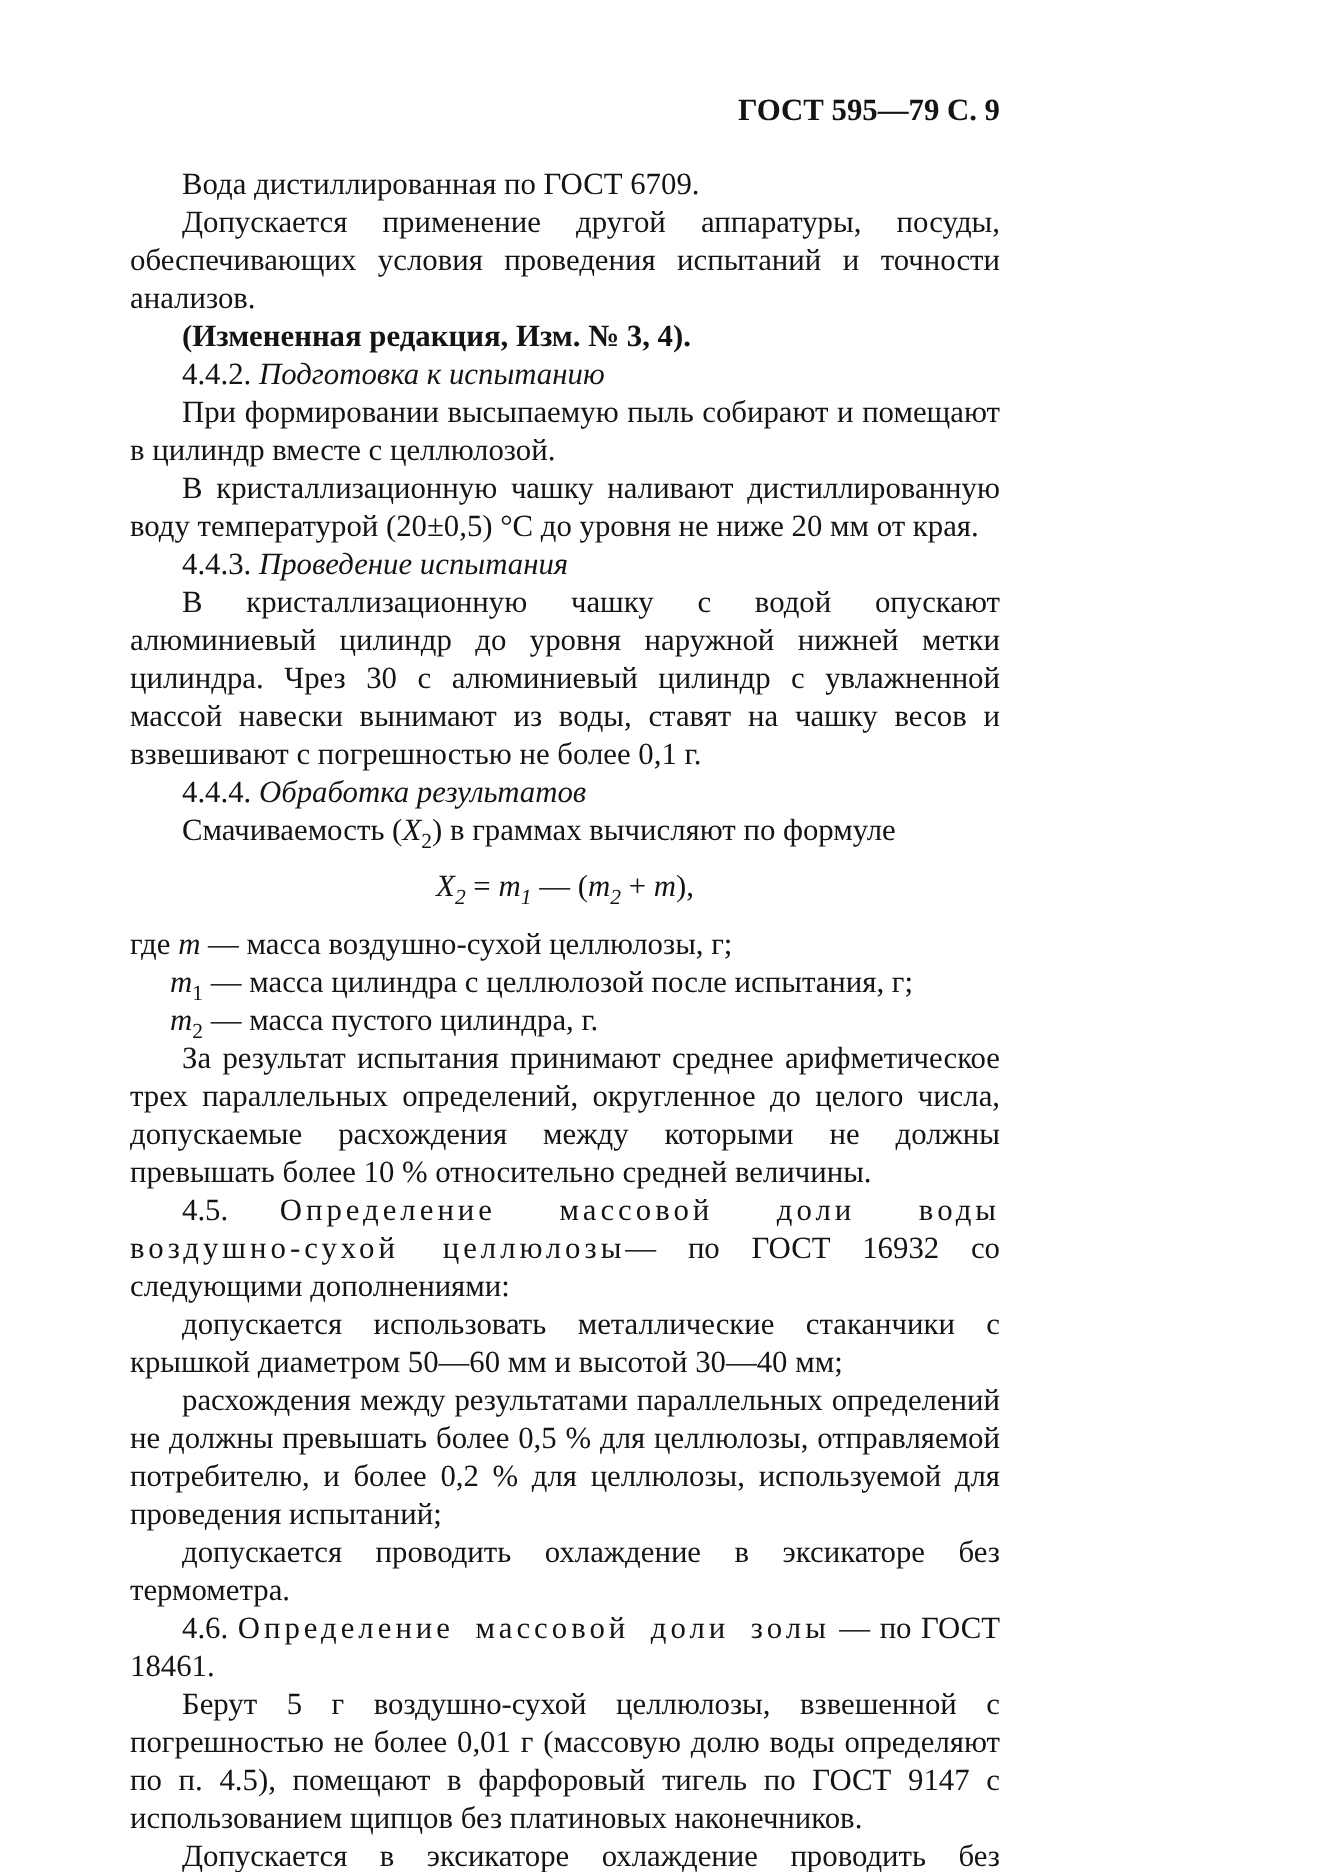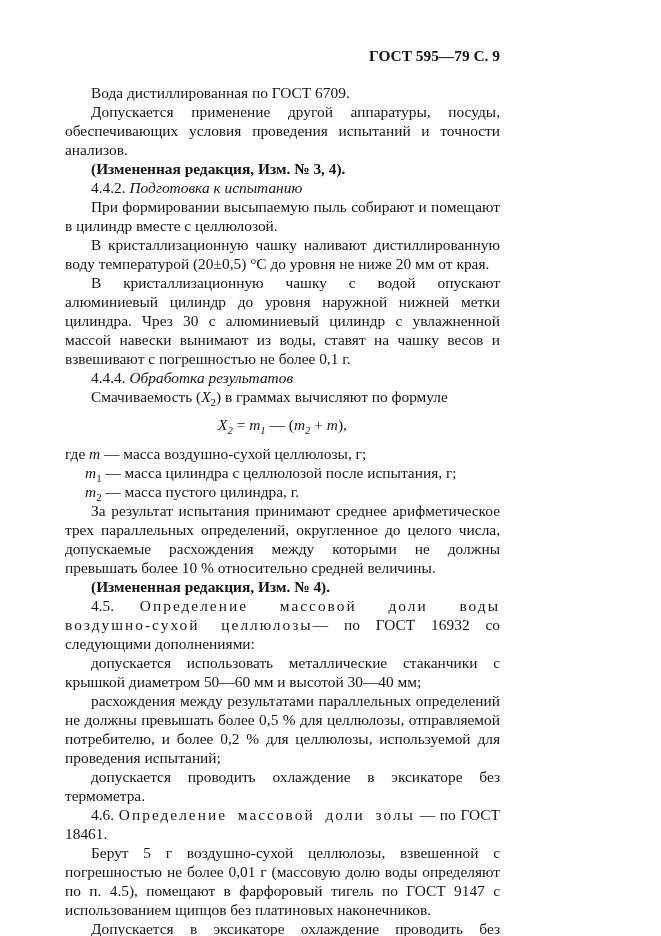--- a/index.html
+++ b/index.html
@@ -55,38 +55,38 @@
 
     <p class="ind b">(Измененная редакция, Изм. № 3, 4).</p>
 
     <p class="ind"><span>4.4.2. </span><i>Подготовка к испытанию</i></p>
 
 
     <p class="ind">При формировании высыпаемую пыль собирают и помещают в цилиндр вместе с целлюлозой.</p>
 
     <p class="ind">В кристаллизационную чашку наливают дистиллированную воду температурой (20±0,5) °С до уровня не ниже 20 мм от края.</p>
 
+    <p class="ind"><span>4.4.3. </span><i>Проведение испытания</i></p>
 
     <p class="ind">В кристаллизационную чашку с водой опускают алюминиевый цилиндр до уровня наружной нижней метки цилиндра. Чрез 30 с алюминиевый цилиндр с увлажненной массой навески вынимают из воды, ставят на чашку весов и взвешивают с погрешностью не более 0,1 г.</p>
 
     <p class="ind"><span>4.4.4. </span><i>Обработка результатов</i></p>
 
     <p class="ind"><span>Смачиваемость (</span><i>X</i><sub>2</sub><span>) в граммах вычисляют по формуле</span></p>
 
     <p class="formula"><i>X</i><sub>2</sub><span> = </span><i>m</i><sub>1</sub><span> — (</span><i>m</i><sub>2</sub><span> + </span><i>m</i><span>),</span></p>
 
     <p><span>где </span><i>m</i><span> — масса воздушно-сухой целлюлозы, г;</span></p>
 
     <p class="mdef"><i>m</i><sub>1</sub><span> — масса цилиндра с целлюлозой после испытания, г;</span></p>
 
     <p class="mdef"><i>m</i><sub>2</sub><span> — масса пустого цилиндра, г.</span></p>
 
     <p class="ind">За результат испытания принимают среднее арифметическое трех параллельных определений, округленное до целого числа, допускаемые расхождения между которыми не должны превышать более 10 % относительно средней величины.</p>
 
-    <p class="ind b">(Измененная редакция, Изм. № 4).</p>
 
     <p class="ind"><span>4.5. </span><span class="sp">Определение массовой доли воды воздушно-сухой целлюлозы</span><span>— по ГОСТ 16932 со следующими дополнениями:</span></p>
 
     <p class="ind">допускается использовать металлические стаканчики с крышкой диаметром 50—60 мм и высотой 30—40 мм;</p>
 
 
     <p class="ind">расхождения между результатами параллельных определений не должны превышать более 0,5 % для целлюлозы, отправляемой потребителю, и более 0,2 % для целлюлозы, используемой для проведения испытаний;</p>
 
     <p class="ind">допускается проводить охлаждение в эксикаторе без термометра.</p>
 

